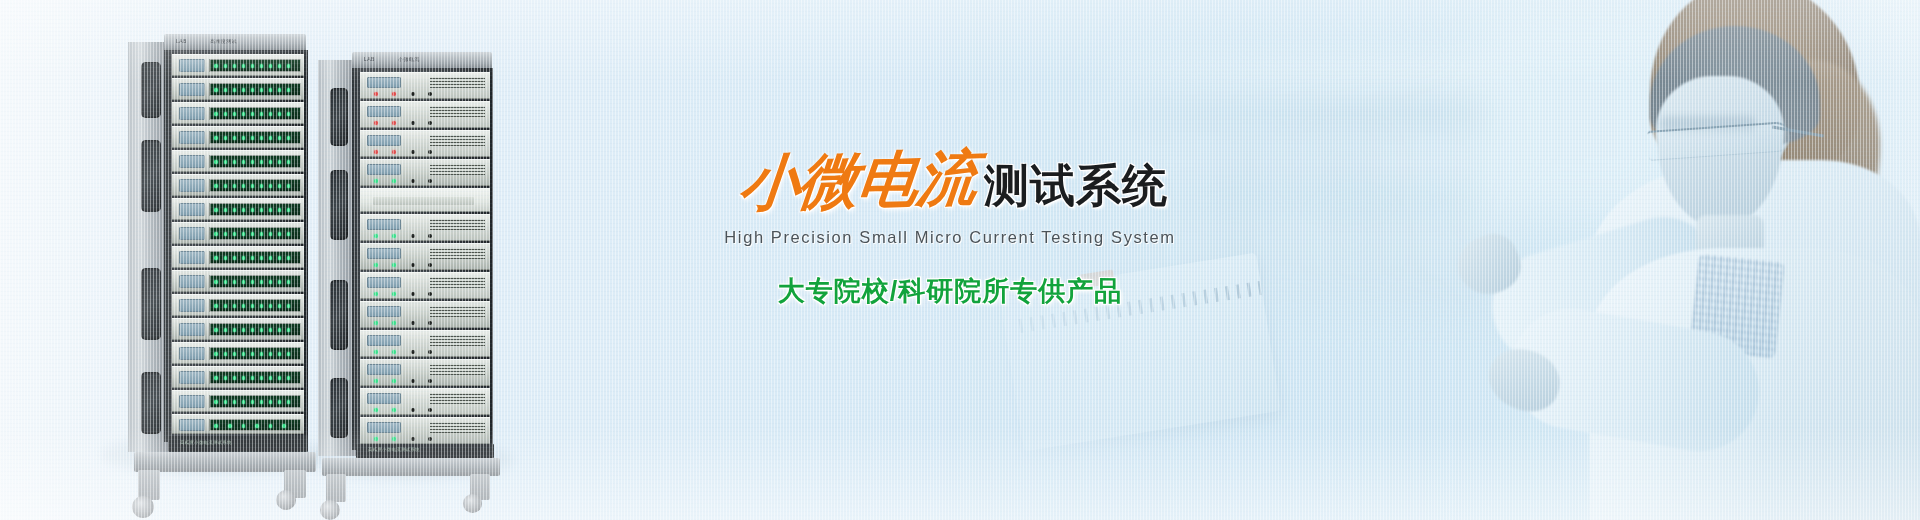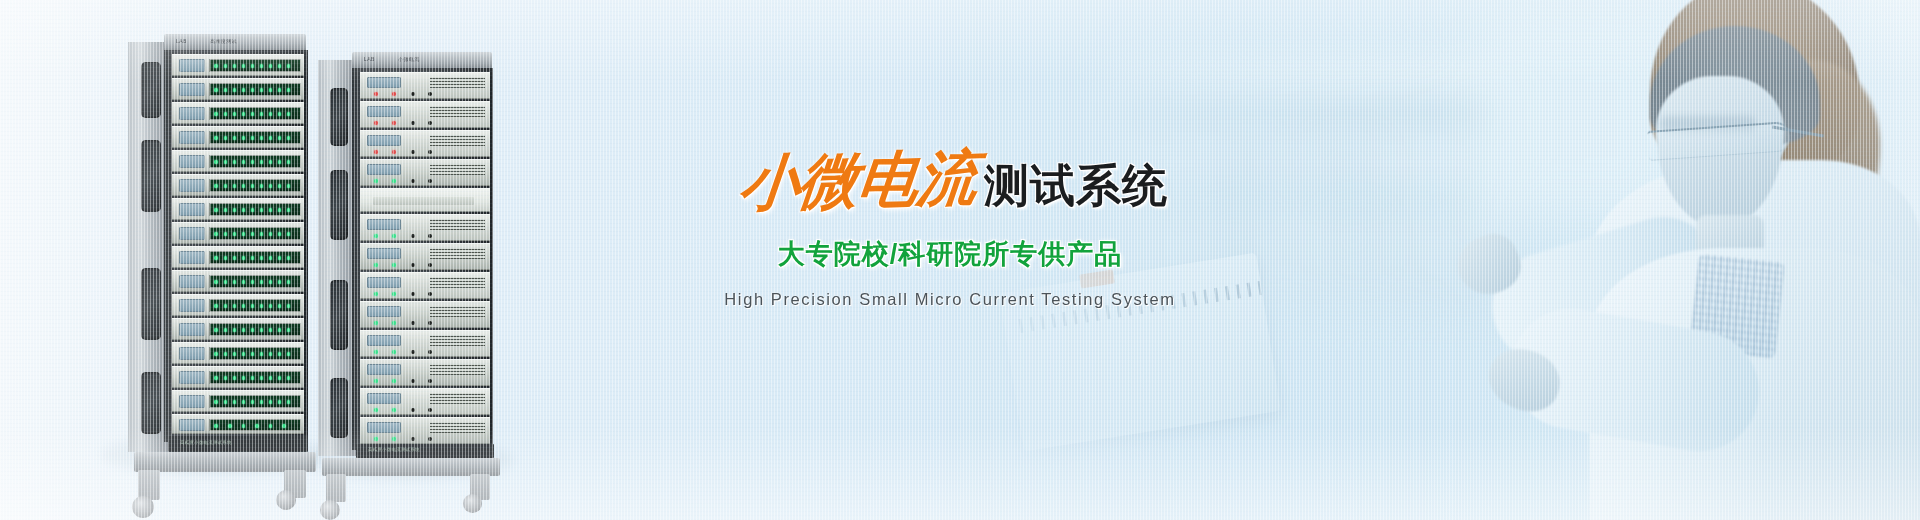--- a/index.html
+++ b/index.html
@@ -752,19 +752,19 @@
       <div class="caster" style="left:2px; top:470px; width:20px; height:20px;"></div>
       <div class="caster" style="left:145px; top:464px; width:19px; height:19px;"></div>
     </div>
   </div>
 
   <div id="copy">
     <div id="headline">
       <span class="h-orange">小微电流</span>
       <span class="h-black">测试系统</span>
     </div>
+    <div id="subtitle-en">High Precision Small Micro Current Testing System</div>
     <div id="tagline">大专院校/科研院所专供产品</div>
-    <div id="subtitle-en">High Precision Small Micro Current Testing System</div>
   </div>
 
   <div id="texture"></div>
   <div id="vignette"></div>
 </div>
 
 </body></html>

